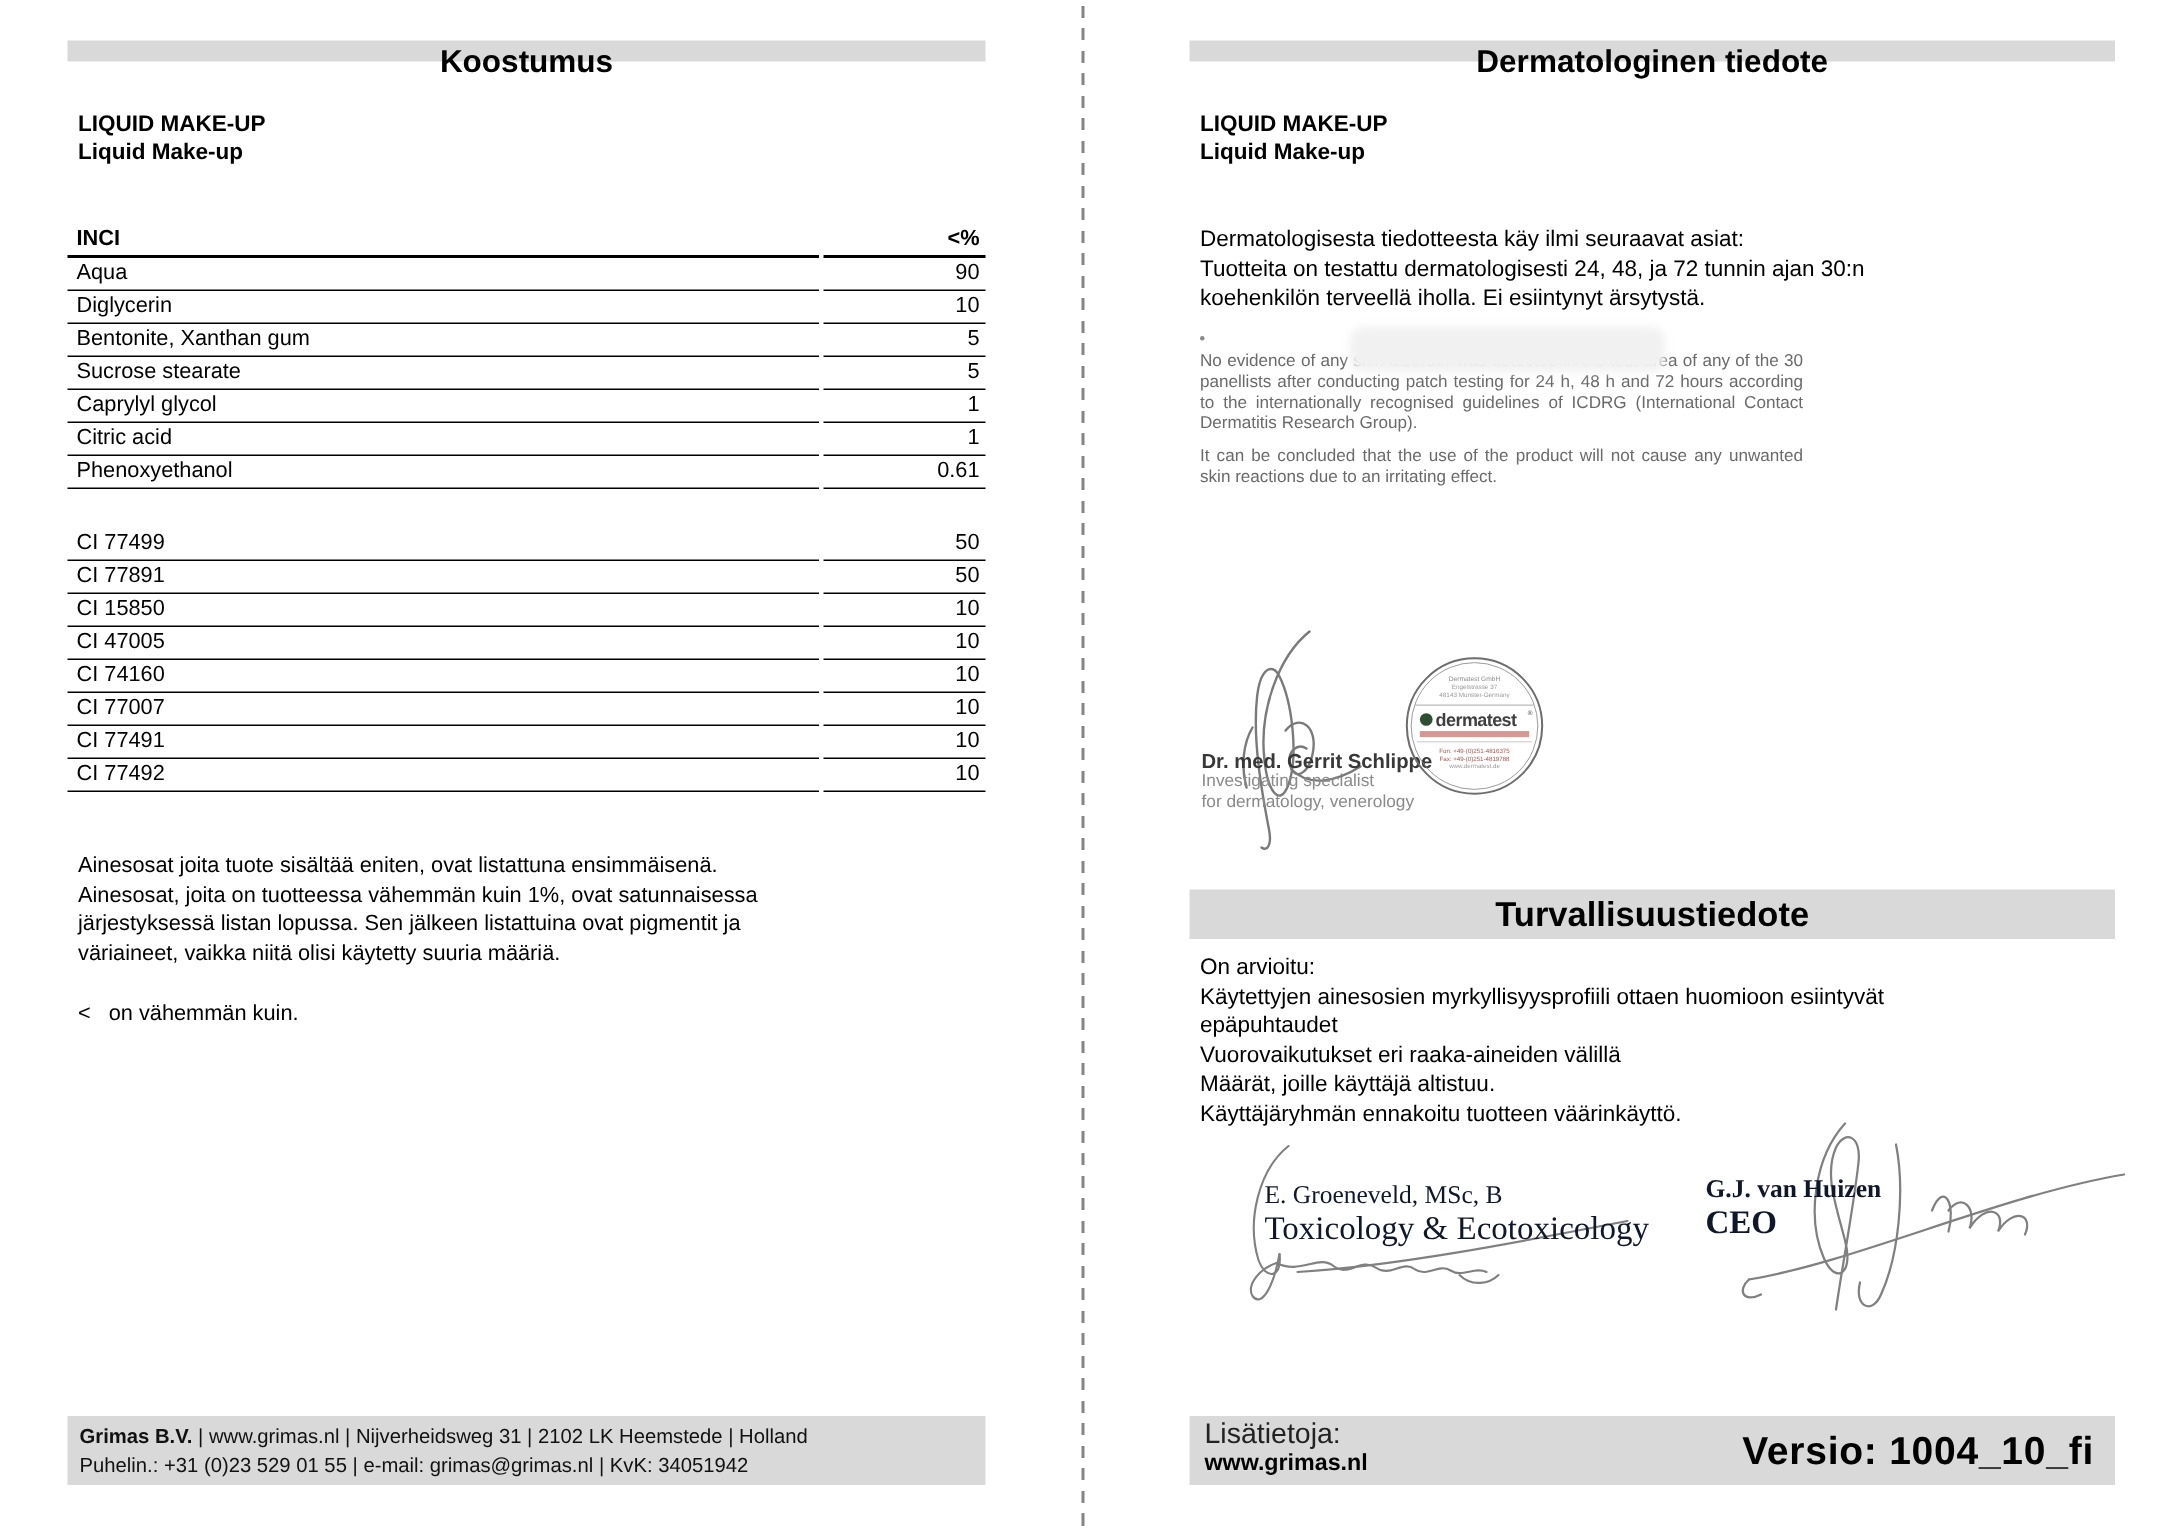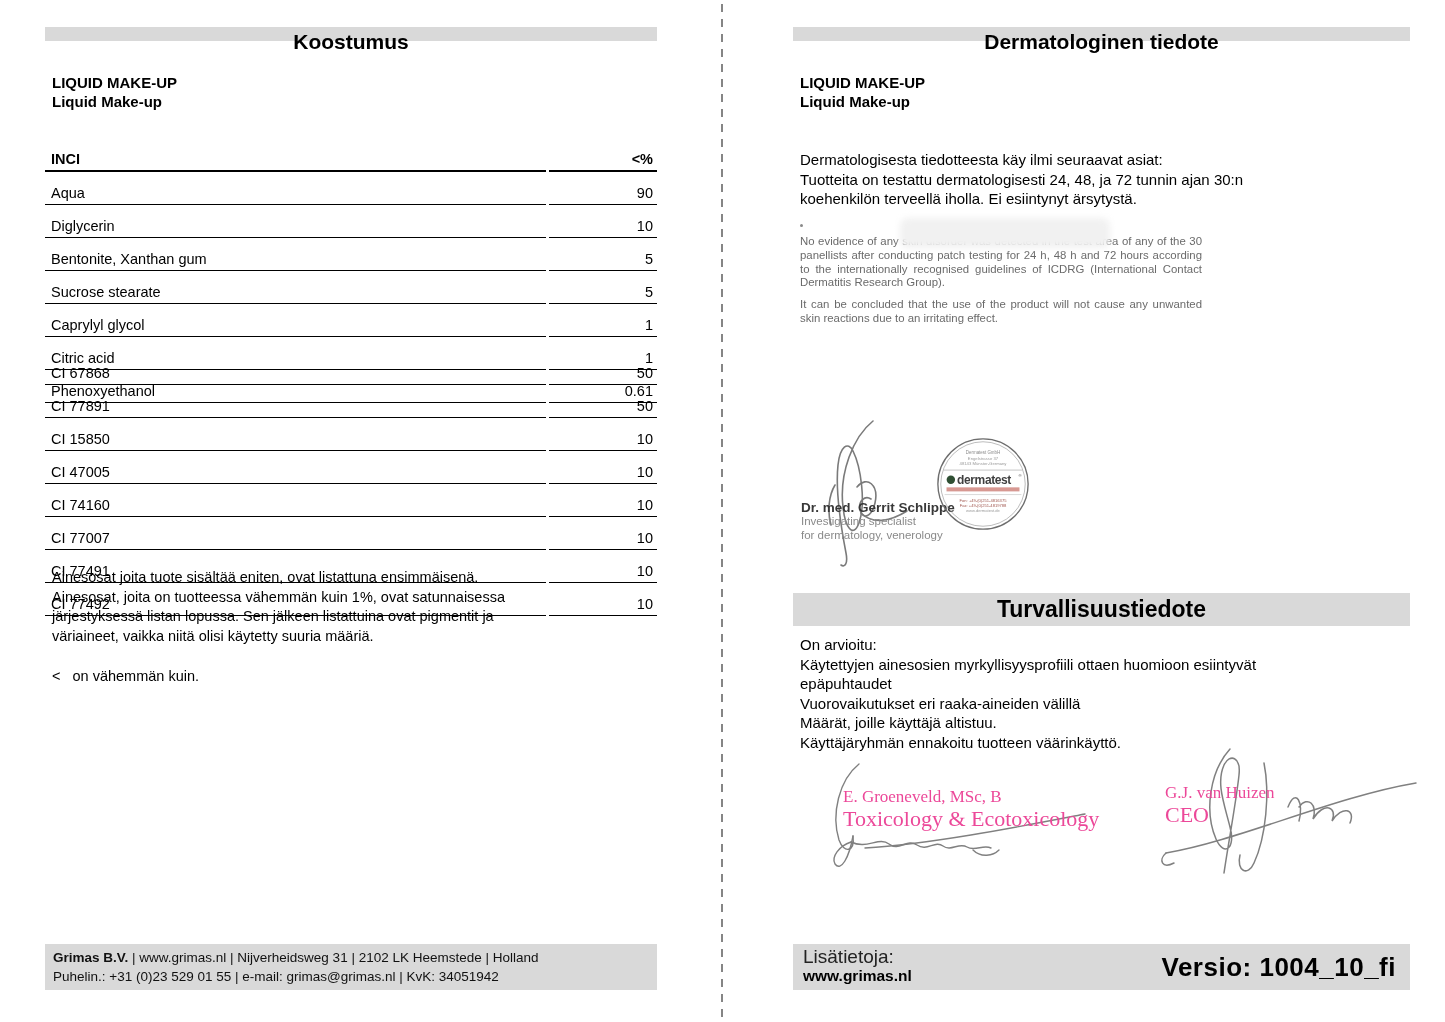--- a/index.html
+++ b/index.html
@@ -16,21 +16,21 @@
   .hbar { position:absolute; left:0; width:100%; background:#d9d9d9; text-align:center;
           font-weight:bold; }
   .hbar.top { top:27px; height:14px; font-size:21px; line-height:29px; }
 
   .product { position:absolute; top:73px; left:7px; font-weight:bold; font-size:15px; line-height:19px; white-space:pre-line; }
 
   
   .tbl { position:absolute; left:0; width:100%; }
   #tbl-main { top:150px; }
   #tbl-pigments { top:352px; }
-  .trow { display:flex; gap:3px; height:33px; align-items:flex-end; }
+  .trow { display:flex; gap:3px; height:22px; align-items:flex-end; }
   .trow .cname { flex:1; border-bottom:1.8px solid #000; font-size:14.5px; padding:0 0 3px 6px; }
   .trow .cval  { width:108px; border-bottom:1.8px solid #000; font-size:14.5px; text-align:right; padding:0 4px 3px 0; }
   .trow.thead  { height:22px; }
   .trow.thead .cname, .trow.thead .cval { font-weight:bold; border-bottom:2.2px solid #000; }
 
   .note { position:absolute; top:568px; left:7px; width:600px; font-size:14.5px; line-height:19.5px; white-space:pre-line; }
   .legend { position:absolute; top:668px; left:7px; font-size:14.5px; }
   .legend .sym { display:inline-block; margin-right:12px; }
 
   .footbar { position:absolute; top:944px; left:0; width:100%; height:46px; background:#d9d9d9; }
@@ -48,25 +48,25 @@
   .sig-svg { position:absolute; pointer-events:none; }
   .examiner { position:absolute; top:500px; left:8px; }
   .examiner .nm { font-size:13.5px; font-weight:bold; color:#383838; }
   .examiner .rl { font-size:11.5px; line-height:13.5px; color:#8a8a8a; }
 
   .stamp { position:absolute; top:436px; left:142px; }
 
   .hbar.safety { top:593px; height:33px; font-size:23px; line-height:33px; }
   .safety-text { position:absolute; top:635px; left:7px; width:605px; font-size:15px; line-height:19.5px; white-space:pre-line; }
 
-  .signatory { position:absolute; font-family:"Liberation Serif","DejaVu Serif",serif; color:#ec4899; }
+  .signatory { position:absolute; font-family:"Liberation Serif","DejaVu Serif",serif; color:#0f172a; }
   .signatory .nm { font-size:17px; line-height:22px; }
   .signatory .rl { font-size:22px; line-height:22px; }
   #sig-left  { top:786px; left:50px; }
-  #sig-right { top:782px; left:372px; }
+  #sig-right { top:782px; left:344px;font-weight:bold; }
 
   #page-right .footbar { display:flex; justify-content:space-between; }
   .foot-info { padding:4px 0 0 10px; }
   .foot-info .lbl { font-size:19px; color:#222; line-height:18px; }
   .foot-info .url { font-size:15.5px; font-weight:bold; line-height:20px; }
   .version { font-size:26px; font-weight:bold; line-height:46px; padding-right:14px; letter-spacing:0.5px; }
 </style>
 </head>
 <body>
 
@@ -109,21 +109,21 @@
         <div class="cval">1</div>
       </div>
     <div class="trow">
         <div class="cname">Phenoxyethanol</div>
         <div class="cval">0.61</div>
       </div>
   </div>
 
   <div class="tbl" id="tbl-pigments">
     <div class="trow">
-        <div class="cname">CI 67868</div>
+        <div class="cname">CI 77499</div>
         <div class="cval">50</div>
       </div>
     <div class="trow">
         <div class="cname">CI 77891</div>
         <div class="cval">50</div>
       </div>
     <div class="trow">
         <div class="cname">CI 15850</div>
         <div class="cval">10</div>
       </div>

